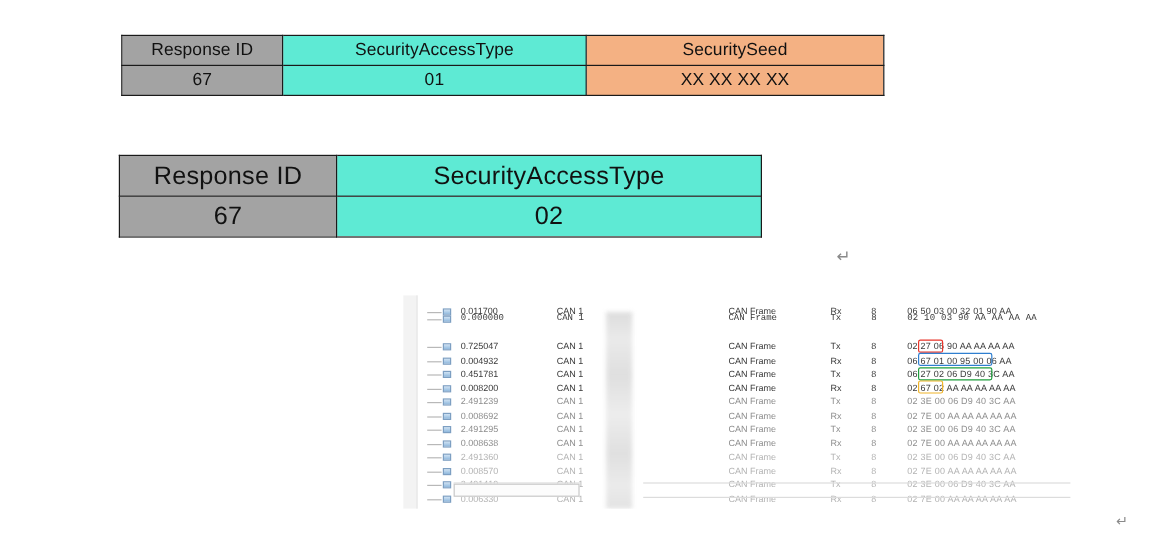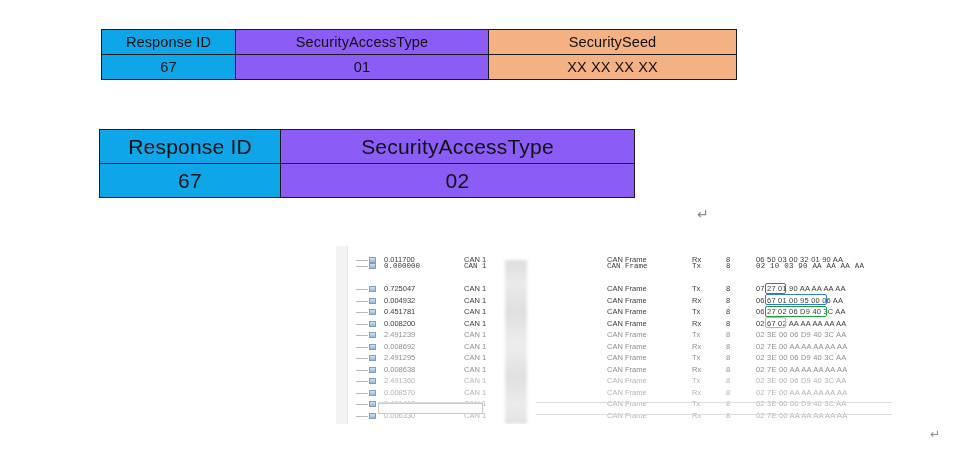--- a/index.html
+++ b/index.html
@@ -54,22 +54,22 @@
     width: 529px;
   }
   #table-key-response td {
     height: 31px;
     font-size: 21px;
     letter-spacing: 0.2px;
   }
   #table-key-response .c-id   { width: 178px; }
   #table-key-response .c-type { width: 351px; }
 
-  .fill-blue   { background: #0ea5e9; }
-  .fill-green  { background: #8b5cf6; }
+  .fill-blue   { background: #a3a3a3; }
+  .fill-green  { background: #5eead4; }
   .fill-orange { background: #f4b183; }
 
   
   .return-mark {
     position: absolute;
     color: #8a8a8a;
     font-size: 14px;
     font-family: "DejaVu Sans", sans-serif;
     line-height: 1;
     user-select: none;
@@ -277,21 +277,21 @@
       </div>
       <div class="trace-row" style="top: 37px;">
         <div class="tree-stub"></div>
         <div class="frame-icon" style="left: 33px;"></div>
         <div class="cell col-time">0.725047</div>
         <div class="cell col-chn">CAN 1</div>
         <div class="cell col-name"></div>
         <div class="cell col-event">CAN Frame</div>
         <div class="cell col-dir">Tx</div>
         <div class="cell col-dlc">8</div>
-        <div class="cell col-data data-bytes">07 27 01 90 AA AA AA AA</div>
+        <div class="cell col-data data-bytes">02 27 06 90 AA AA AA AA</div>
       </div>
       <div class="trace-row" style="top: 48.5px;">
         <div class="tree-stub"></div>
         <div class="frame-icon" style="left: 33px;"></div>
         <div class="cell col-time">0.004932</div>
         <div class="cell col-chn">CAN 1</div>
         <div class="cell col-name"></div>
         <div class="cell col-event">CAN Frame</div>
         <div class="cell col-dir">Rx</div>
         <div class="cell col-dlc">8</div>

